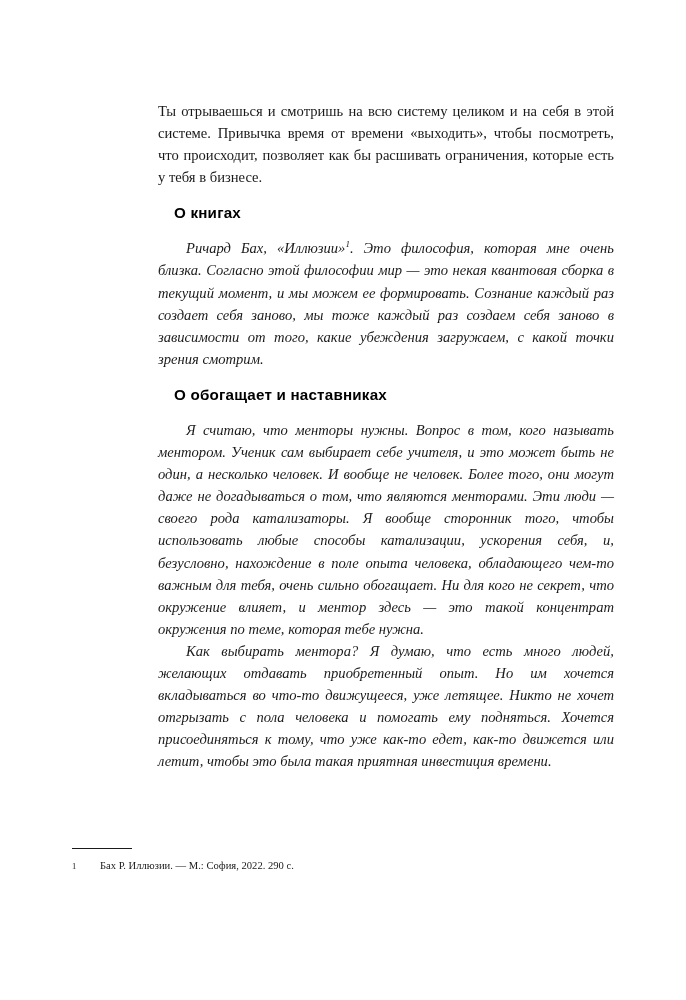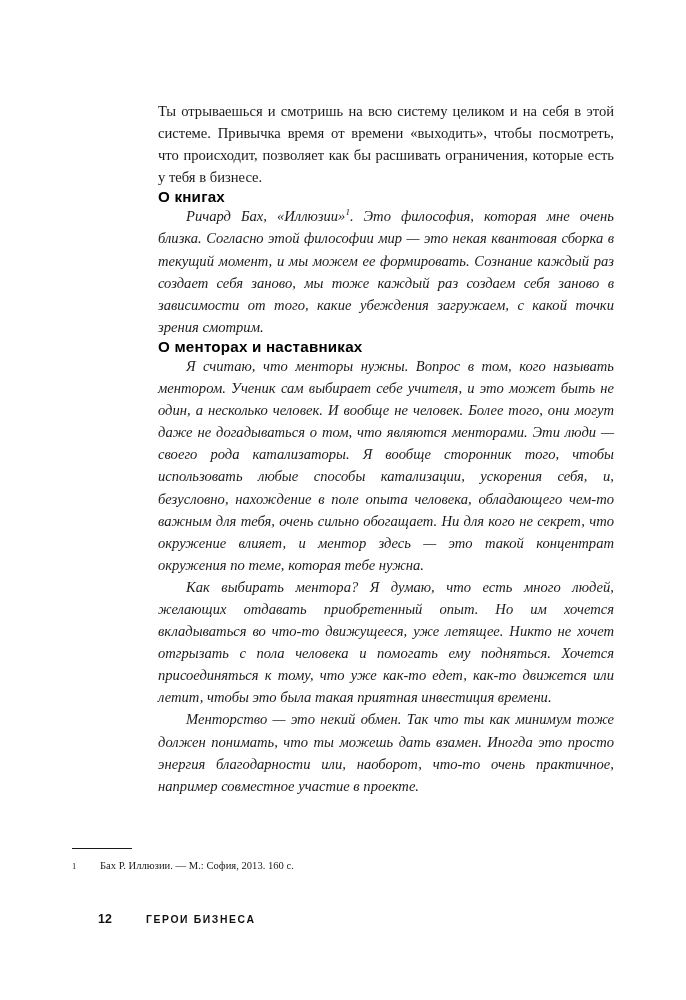--- a/index.html
+++ b/index.html
@@ -35,21 +35,21 @@
     hyphens: manual;
   }
   p.indent {
     text-indent: 28px;
     font-style: italic;
   }
   h2.heading {
     font-family: "Liberation Sans", sans-serif;
     font-size: 15.2px;
     font-weight: bold;
-    margin: 0;
+    margin: 16px;
     letter-spacing: 0.2px;
     color: #000;
   }
   .heading-1 { margin-top: 24px; margin-bottom: 9px; }
   .heading-2 { margin-top: 24px; margin-bottom: 9px; }
 
   
   .footnote-area {
     position: absolute;
     left: 72px;
@@ -116,36 +116,31 @@
 
   <div class="content">
 
     <p class="body-text">Ты отрываешься и смотришь на всю систему целиком и на себя в этой системе. Привычка время от времени «выходить», чтобы посмотреть, что происходит, позволяет как бы расшивать ограничения, которые есть у тебя в бизнесе.</p>
 
     <h2 class="heading heading-1">О книгах</h2>
 
     <p class="body-text indent"><span>Ричард Бах, «Иллюзии»</span><sup class="fn-ref">1</sup><span>. Это философия, которая мне очень близка. Согласно этой философии мир — это некая квантовая сборка в текущий момент, и мы можем ее формировать. Сознание каждый раз создает себя заново, мы тоже каждый раз создаем себя заново в зависимости от того, какие убеждения загружаем, с какой точки зрения смотрим.</span></p>
 
 
-    <h2 class="heading heading-2">О менторах и наставниках</h2>
+    <h2 class="heading heading-2">О обогащает и наставниках</h2>
 
     <p class="body-text indent">Я считаю, что менторы нужны. Вопрос в том, кого называть ментором. Ученик сам выбирает себе учителя, и это может быть не один, а несколько человек. И вообще не человек. Более того, они могут даже не догадываться о том, что являются менторами. Эти люди — своего рода катализаторы. Я вообще сторонник того, чтобы использовать любые способы катализации, ускорения себя, и, безусловно, нахождение в поле опыта человека, обладающего чем-то важным для тебя, очень сильно обогащает. Ни для кого не секрет, что окружение влияет, и ментор здесь — это такой концентрат окружения по теме, которая тебе нужна.</p>
 
     <p class="body-text indent">Как выбирать ментора? Я думаю, что есть много людей, желающих отдавать приобретенный опыт. Но им хочется вкладываться во что-то движущееся, уже летящее. Никто не хочет отгрызать с пола человека и помогать ему подняться. Хочется присоединяться к тому, что уже как-то едет, как-то движется или летит, чтобы это была такая приятная инвестиция времени.</p>
 
-    <p class="body-text indent">Менторство — это некий обмен. Так что ты как минимум тоже должен понимать, что ты можешь дать взамен. Иногда это просто энергия благодарности или, наоборот, что-то очень практичное, например совместное участие в проекте.</p>
 
   </div>
 
   <div class="footnote-area">
     <div class="footnote-rule"></div>
     <div class="footnote-row">
       <span class="footnote-marker">1</span>
-      <span class="footnote-text">Бах Р. Иллюзии. — М.: София, 2013. 160 с.</span>
+      <span class="footnote-text">Бах Р. Иллюзии. — М.: София, 2022. 290 с.</span>
     </div>
   </div>
 
-  <div class="footer">
-    <span class="footer-page-number">12</span>
-    <span class="footer-title">ГЕРОИ БИЗНЕСА</span>
-  </div>
 
 </div>
 
 </body></html>

